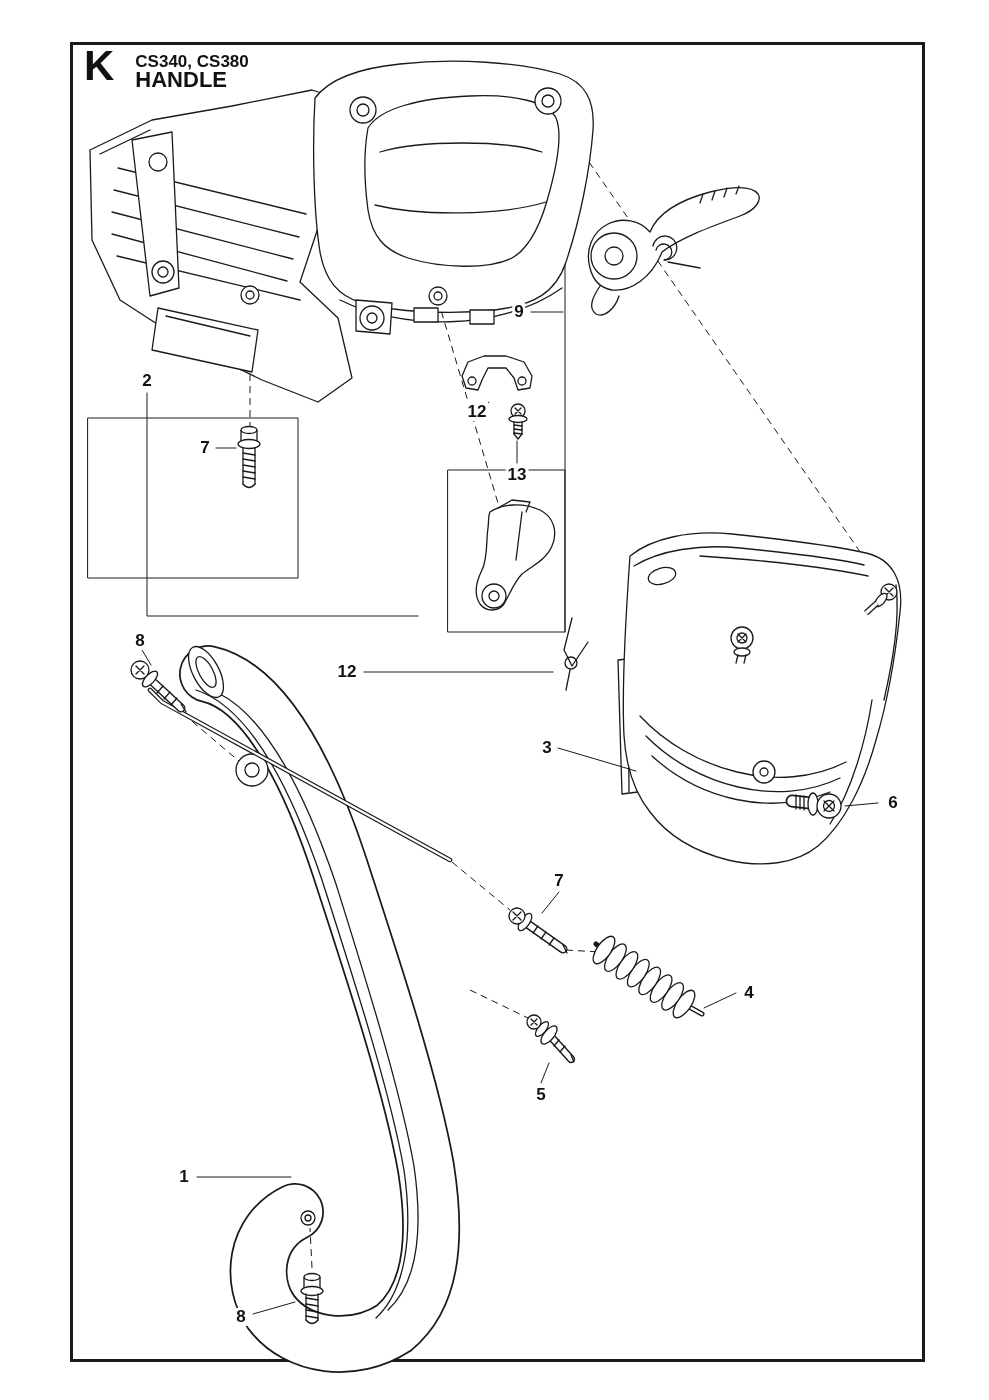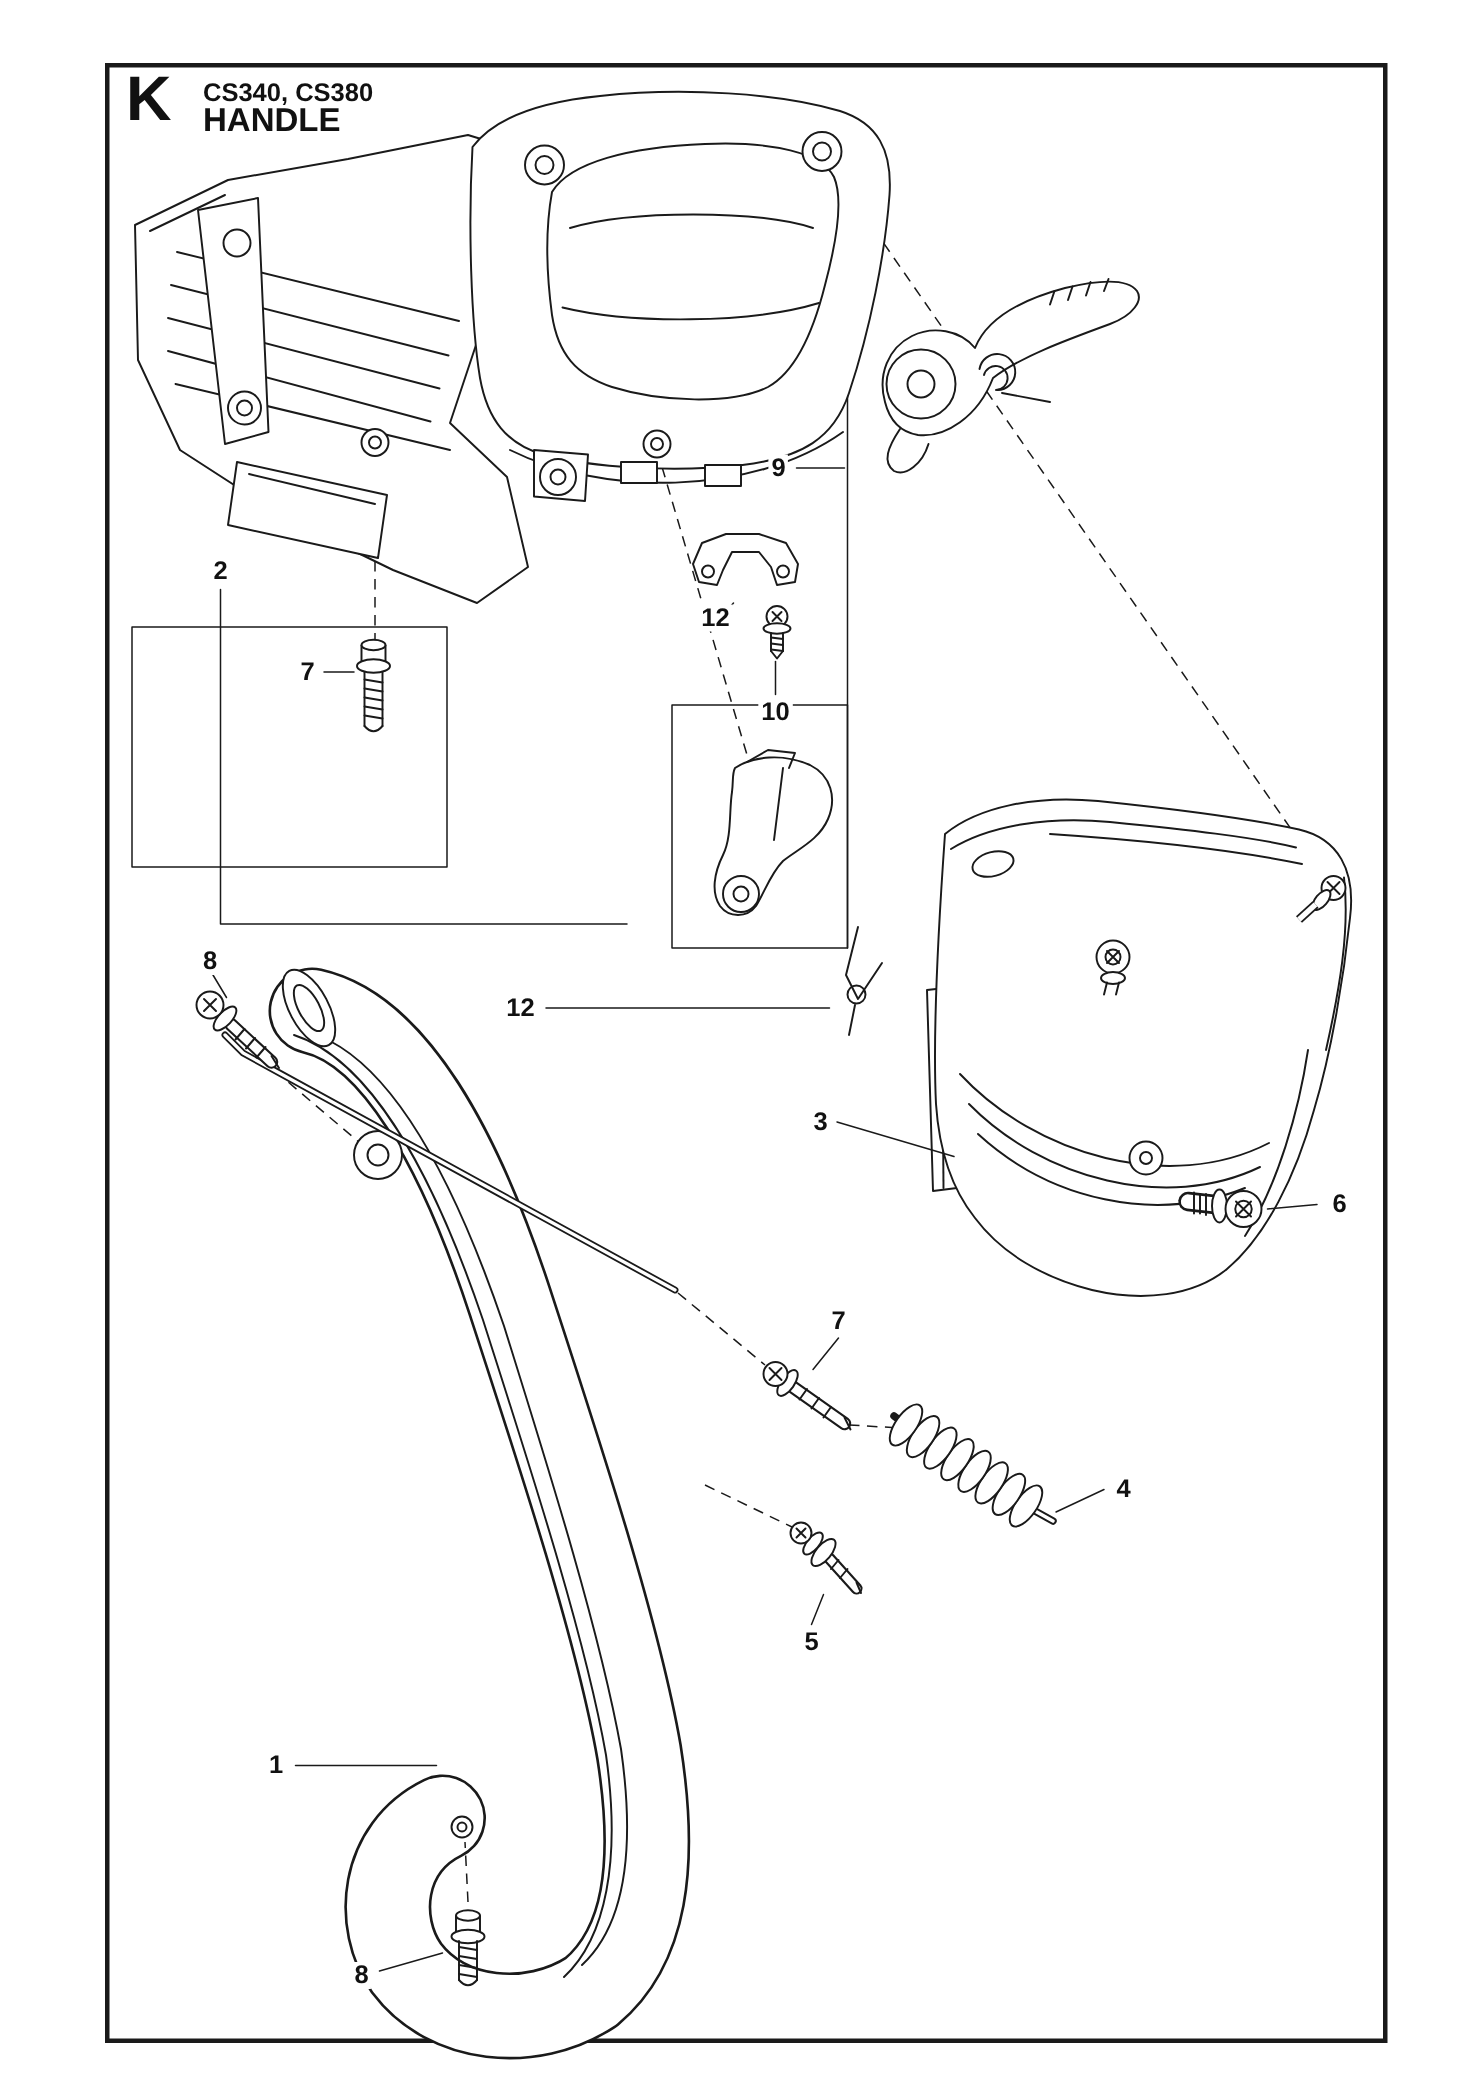--- a/index.html
+++ b/index.html
@@ -278,21 +278,21 @@
       <div class="title">HANDLE</div>
     </div>
   </div>
 
   <div class="callout" style="left:147px;top:381px">2</div>
   <div class="callout" style="left:205px;top:448px">7</div>
   <div class="callout" style="left:140px;top:641px">8</div>
   <div class="callout" style="left:347px;top:672px">12</div>
   <div class="callout" style="left:519px;top:312px">9</div>
   <div class="callout" style="left:477px;top:412px">12</div>
-  <div class="callout" style="left:517px;top:475px">10</div>
+  <div class="callout" style="left:517px;top:475px">13</div>
   <div class="callout" style="left:547px;top:748px">3</div>
   <div class="callout" style="left:893px;top:803px">6</div>
   <div class="callout" style="left:559px;top:881px">7</div>
   <div class="callout" style="left:749px;top:993px">4</div>
   <div class="callout" style="left:541px;top:1095px">5</div>
   <div class="callout" style="left:184px;top:1177px">1</div>
   <div class="callout" style="left:241px;top:1317px">8</div>
 
 </div>
 

